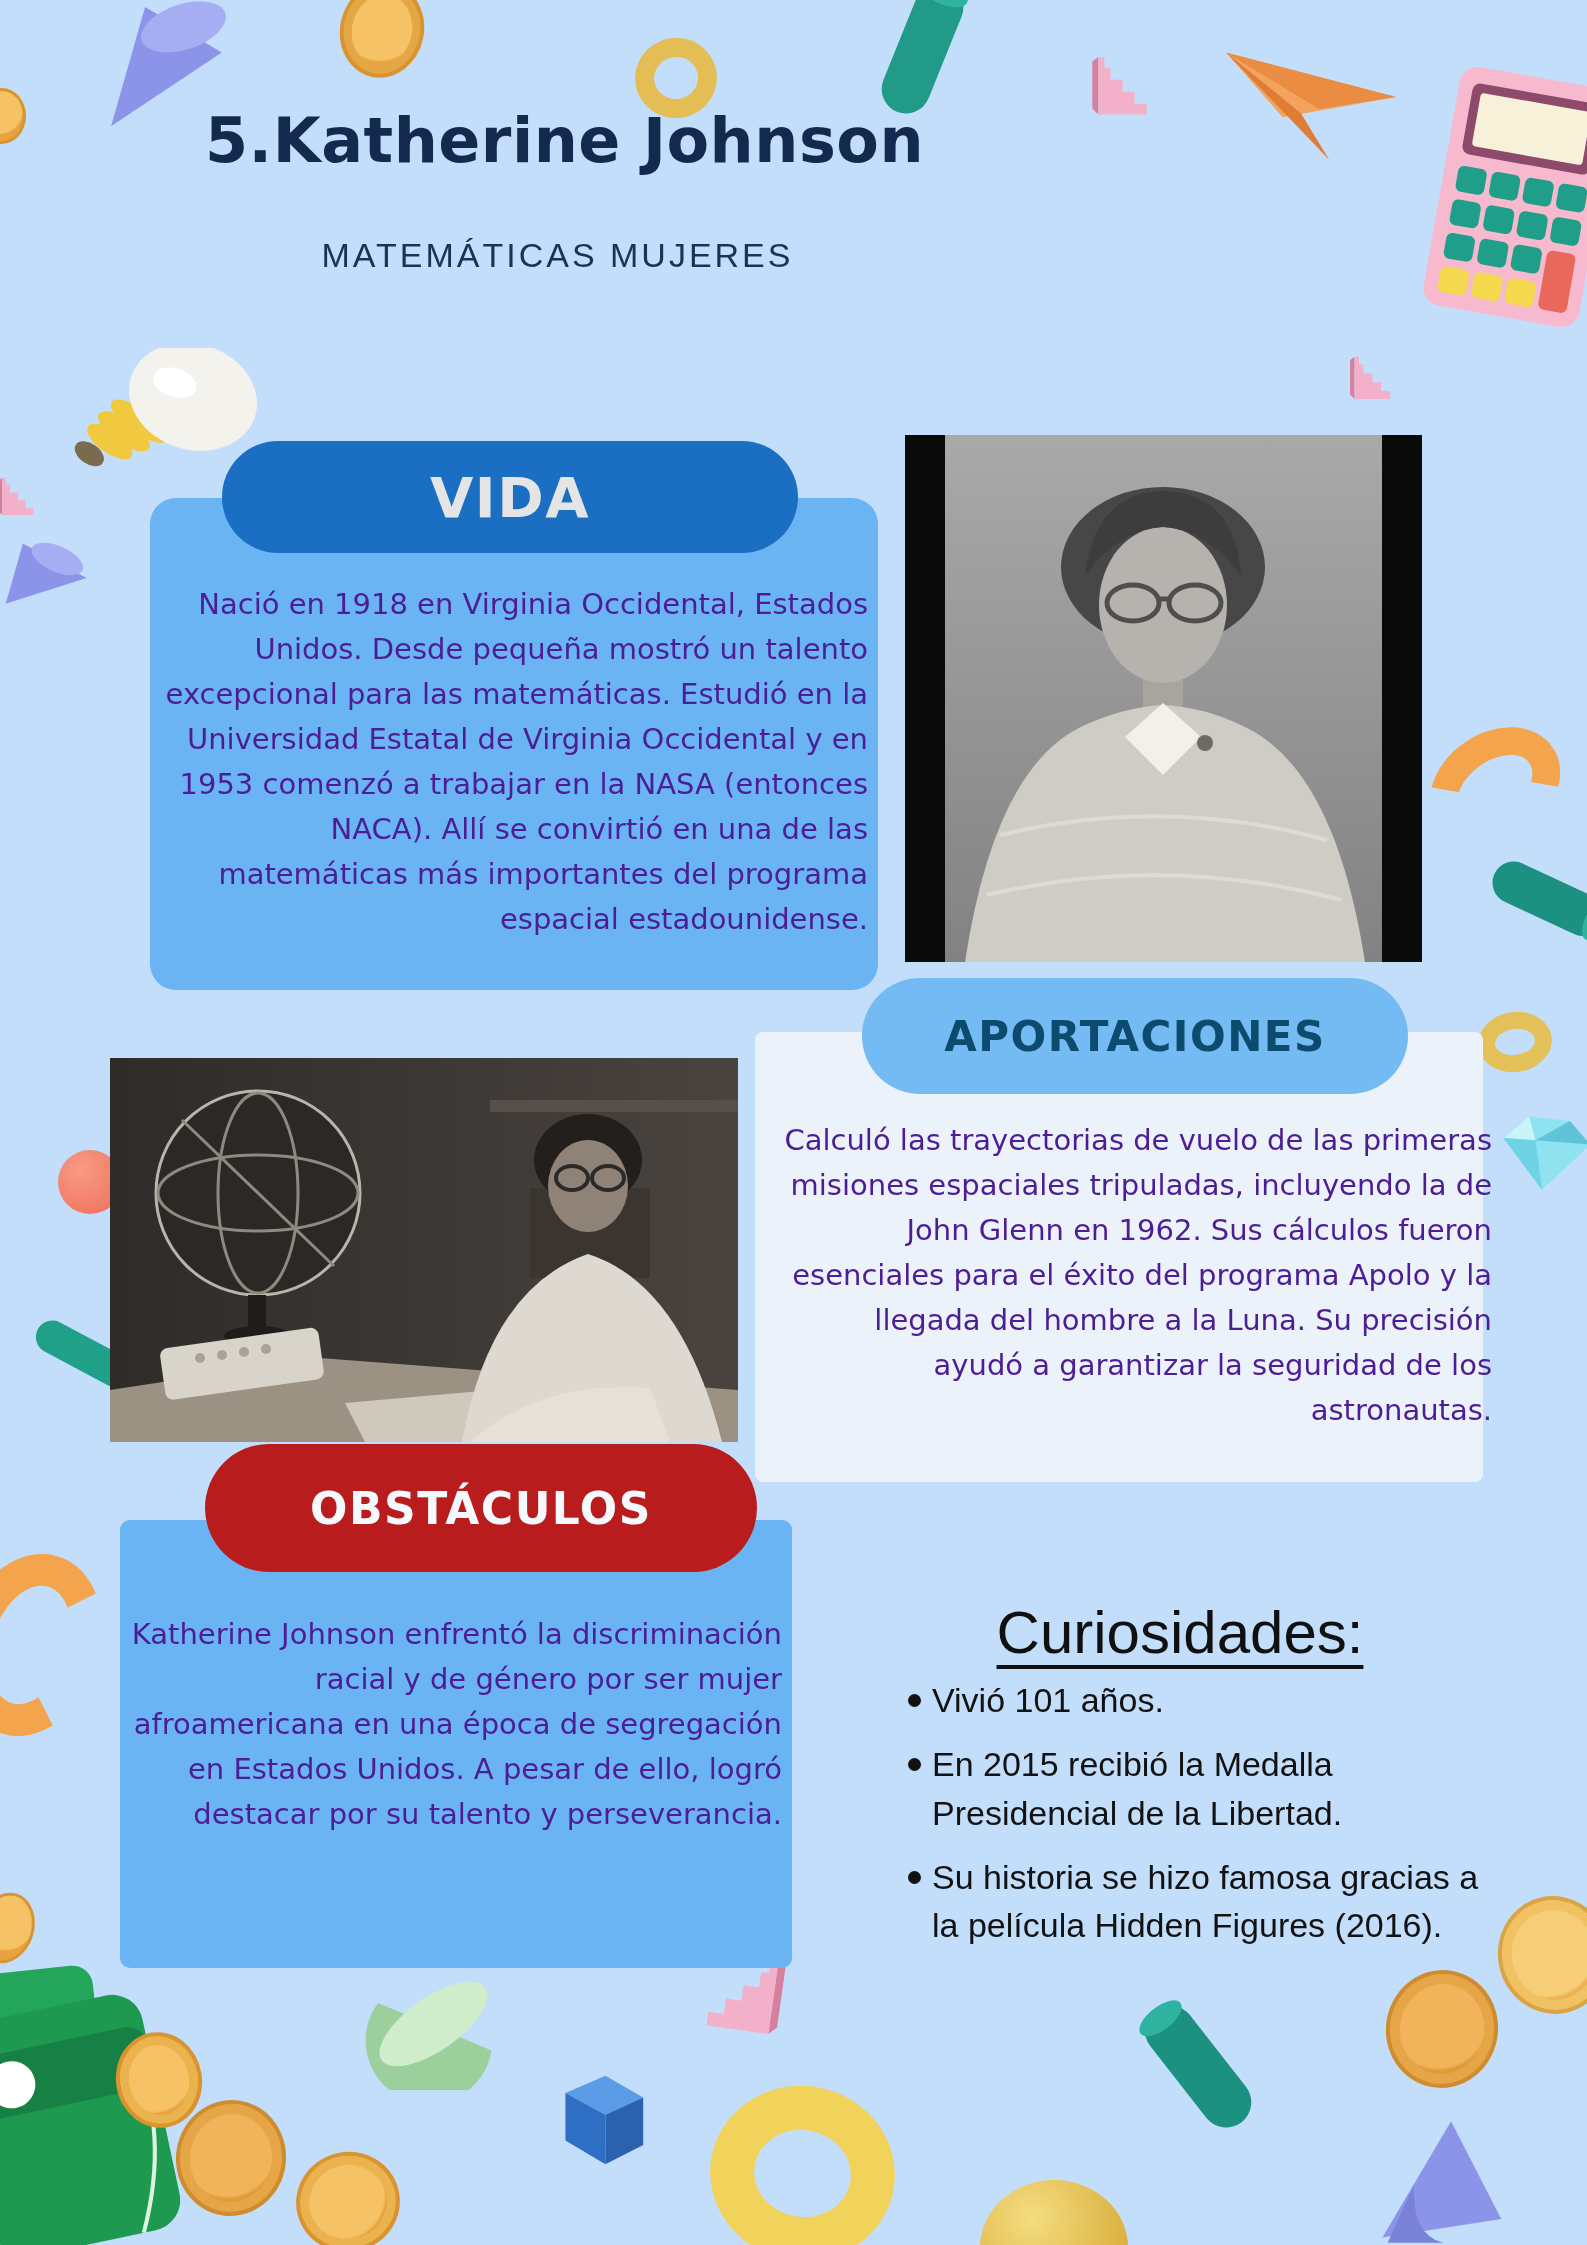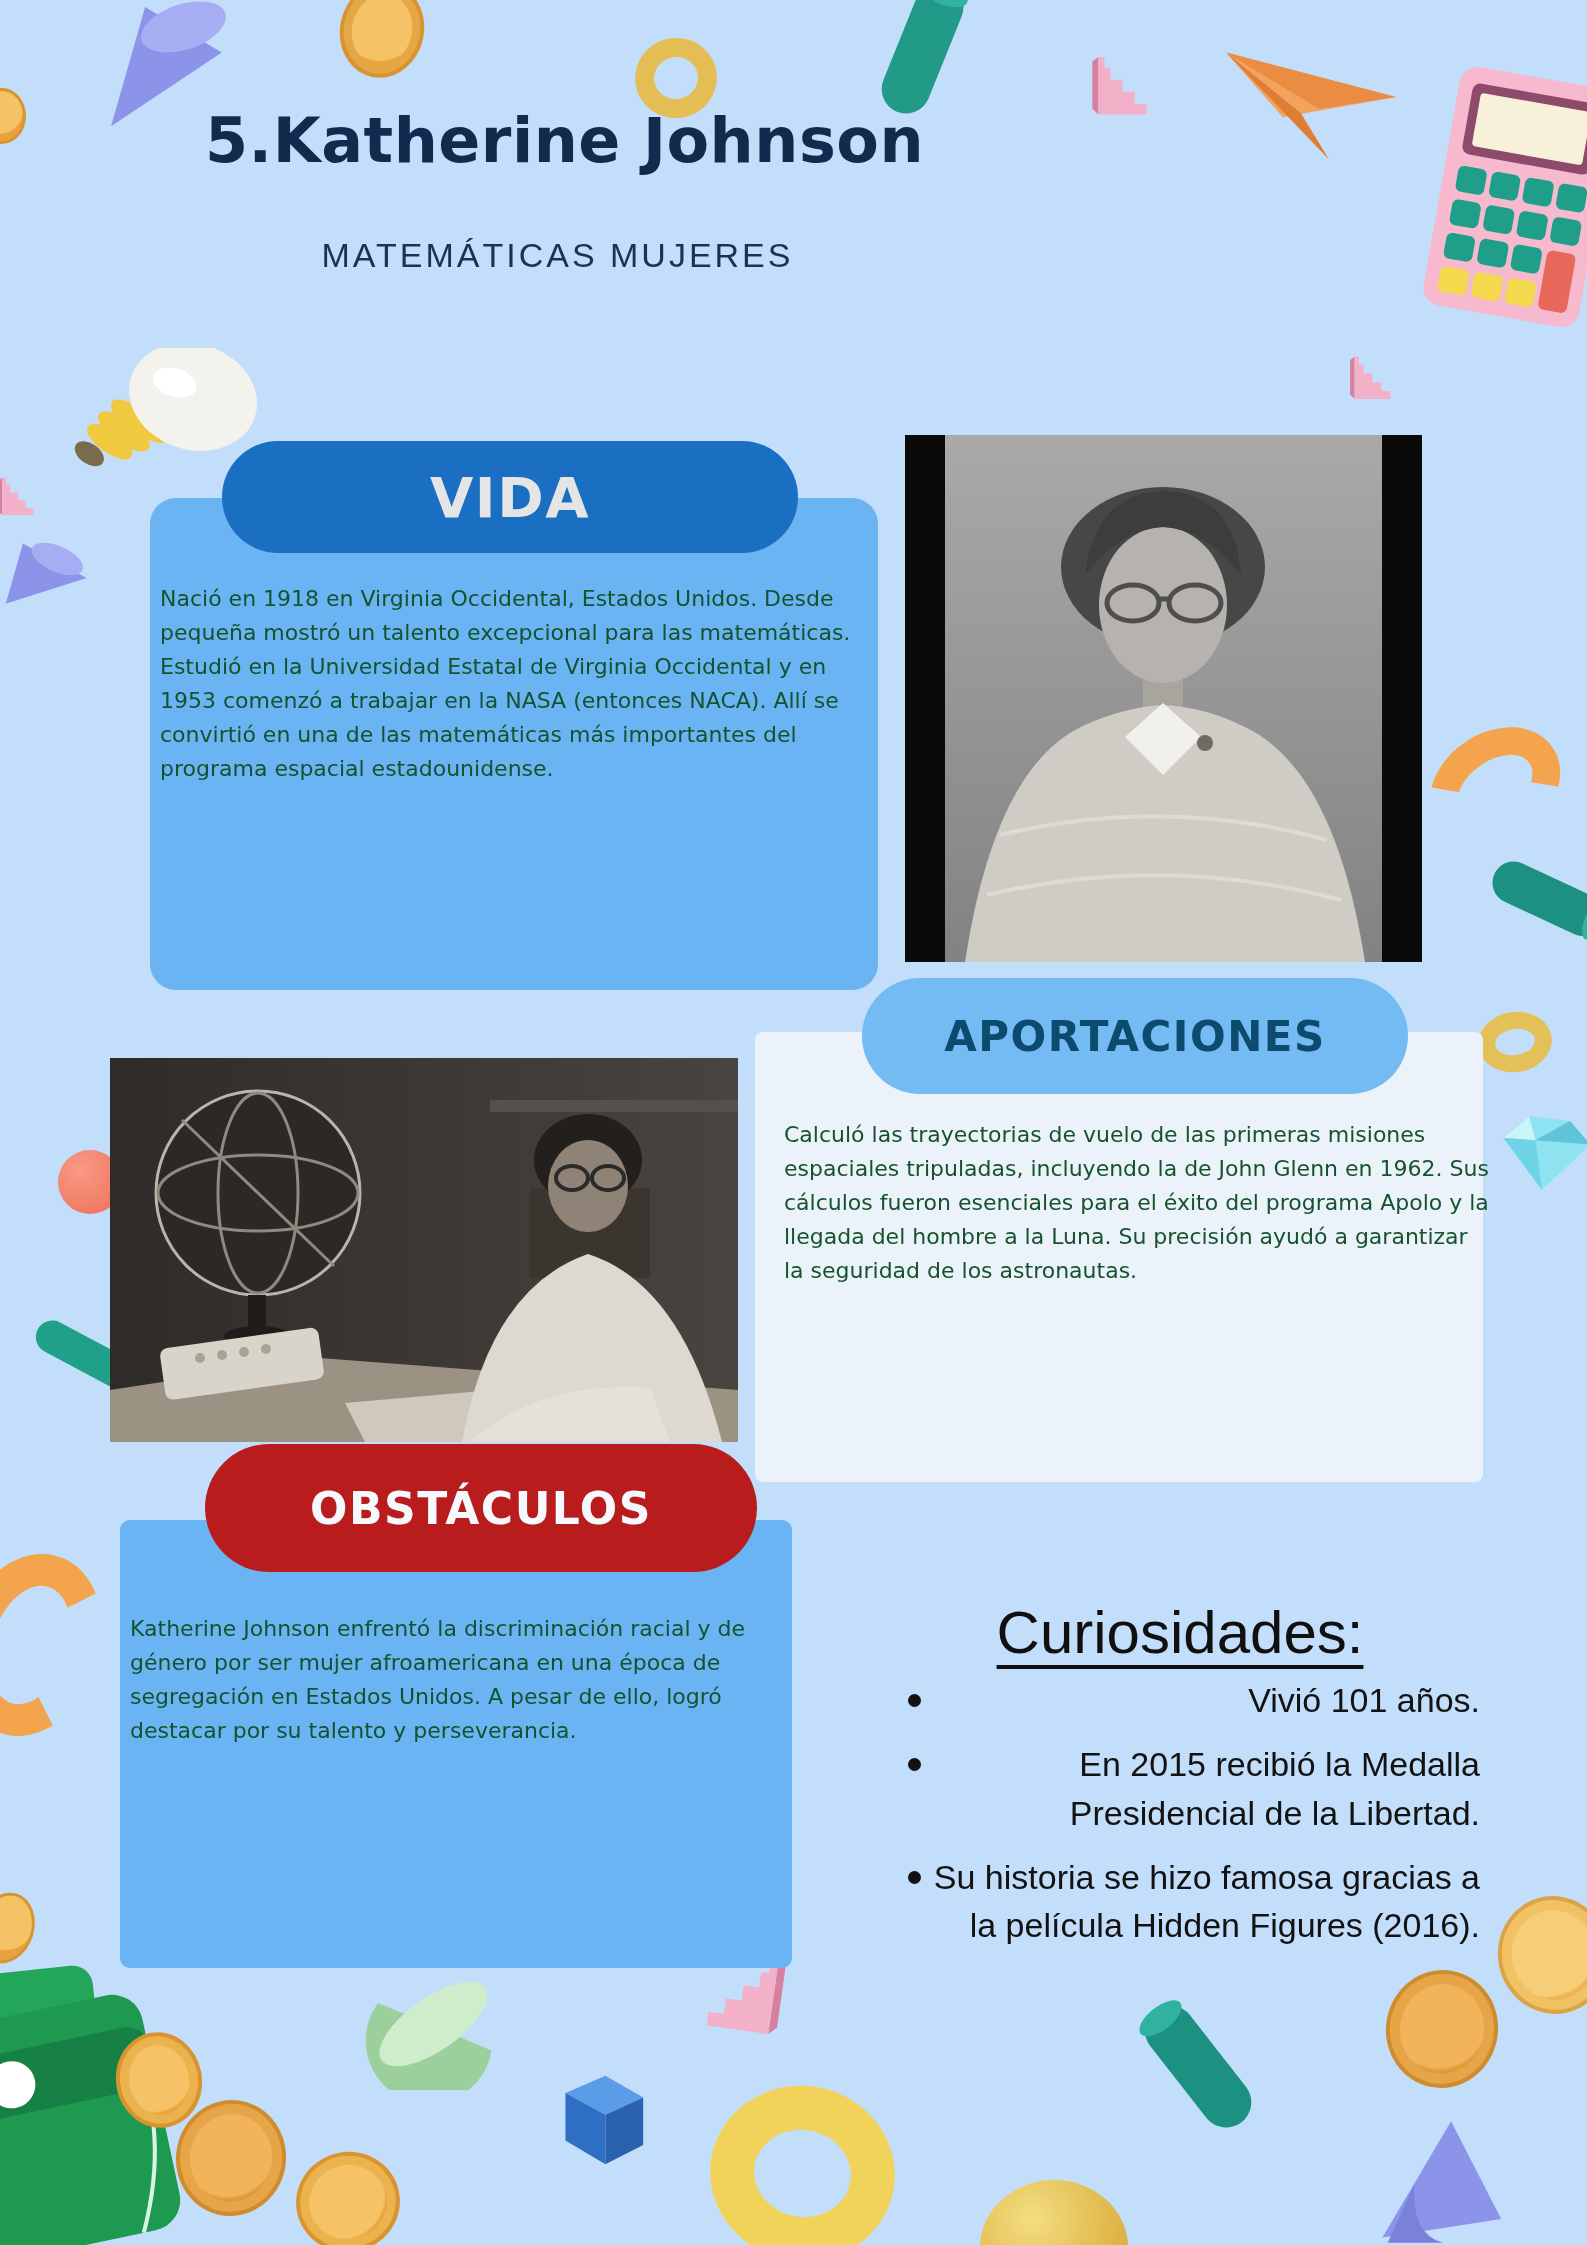--- a/index.html
+++ b/index.html
@@ -2,34 +2,34 @@
 <html><head>
 <meta charset="utf-8">
 <style>
   html,body{margin:0;padding:0;background:#9db8d6;}
   .page{position:relative;width:1587px;height:2245px;background:#c3defa;overflow:hidden;
         font-family:"DejaVu Sans",sans-serif;}
   .deco{position:absolute;z-index:1;}
   .panel{position:absolute;z-index:2;}
   .pill{position:absolute;z-index:3;display:flex;align-items:center;justify-content:center;
         border-radius:999px;font-weight:bold;letter-spacing:1.5px;}
-  .body-text{position:absolute;z-index:3;text-align:left;color:#14532d;
-             font-size:22px;line-height:1.55;}
+  .body-text{position:absolute;z-index:3;text-align:right;color:#4c1d95;
+             font-size:29px;line-height:1.55;}
   .title{position:absolute;top:104px;left:0;width:1115px;text-align:center;
          font-size:62px;font-weight:800;color:#13294e;z-index:3;letter-spacing:0.5px;margin-left:7px;}
   .subtitle{position:absolute;top:236px;left:0;width:1115px;text-align:center;
             font-size:34px;letter-spacing:3px;color:#1d3156;z-index:3;
             font-family:"Liberation Sans",sans-serif;}
   .curio-title{position:absolute;left:880px;top:1566px;width:600px;text-align:center;
                font-family:"Liberation Sans",sans-serif;font-size:60px;color:#101010;
                text-decoration:underline;text-decoration-thickness:4px;text-underline-offset:12px;z-index:3;margin-top:32px;}
   .curio-list{position:absolute;left:880px;top:1676px;width:600px;margin:0;padding:0;
               list-style:none;z-index:3;font-family:"Liberation Sans",sans-serif;
               font-size:34px;color:#121212;}
-  .curio-list li{position:relative;padding-left:52px;text-align:right;margin-bottom:16px;line-height:1.42;}
+  .curio-list li{position:relative;padding-left:52px;text-align:left;margin-bottom:16px;line-height:1.42;}
   .curio-list .dot{position:absolute;left:28px;top:18px;width:13px;height:13px;border-radius:50%;background:#121212;}
   .ring,.coin,.ball{border-radius:50%;box-sizing:border-box;}
   .photo{position:absolute;z-index:2;}
 </style>
 </head>
 <body>
 
 <div class="page">
 
   <div class="deco" style="left:90px;top:-10px;width:150px;height:142px;">

